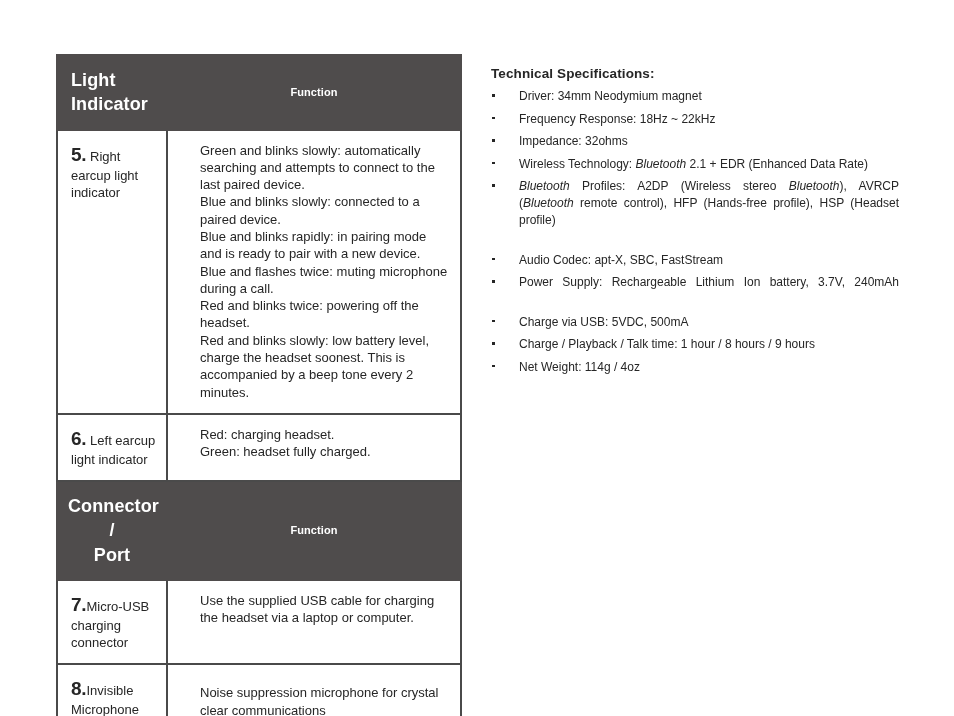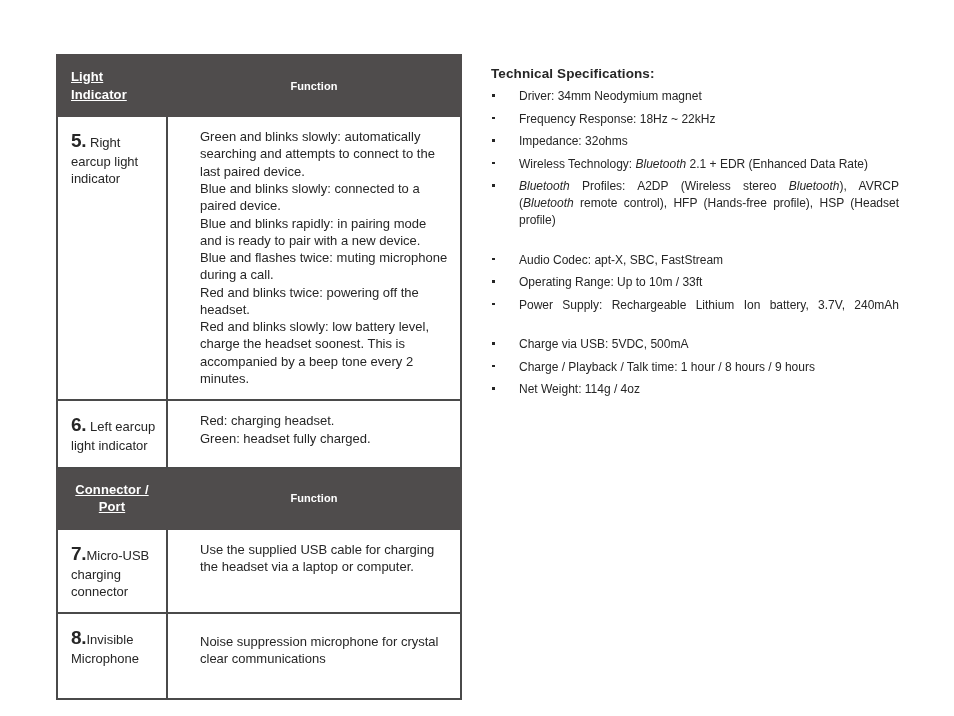--- a/index.html
+++ b/index.html
@@ -37,26 +37,25 @@
   .col-right { width: 294px; }
 
   
   tr.band td {
     background: #4f4c4c;
     border-color: #4f4c4c;
     color: #ffffff;
     vertical-align: middle;
   }
   .band-label {
-    font-size: 13px;
+    font-size: 18px;
     font-weight: bold;
     line-height: 1.35;
     padding: 12px 10px 12px 13px;
     letter-spacing: 0.1px;
-    text-decoration: underline;
   }
   .band-label.center {
     text-align: center;
     padding-left: 10px;
   }
   .band-func {
     font-size: 11px;
     font-weight: bold;
     text-align: center;
     padding: 12px 8px;
@@ -234,21 +233,21 @@
   <ul class="spec-list">
     <li><span class="bullet"></span><span class="li-text">Driver: 34mm Neodymium magnet</span></li>
     <li><span class="bullet"></span><span class="li-text">Frequency Response: 18Hz ~ 22kHz</span></li>
     <li><span class="bullet"></span><span class="li-text">Impedance: 32ohms</span></li>
     <li><span class="bullet"></span><span class="li-text">Wireless Technology: <span class="it">Bluetooth</span> 2.1 + EDR (Enhanced Data Rate)</span></li>
     <li class="justify">
         <span class="bullet"></span>
         <span class="li-text"><span class="it">Bluetooth</span> Profiles: A2DP (Wireless stereo <span class="it">Bluetooth</span>), AVRCP (<span class="it">Bluetooth</span> remote control), HFP (Hands-free profile), HSP (Headset profile)</span>
       </li>
     <li><span class="bullet"></span><span class="li-text">Audio Codec: apt-X, SBC, FastStream</span></li>
-    <li><span class="bullet"></span><span class="li-text">Operating Range: Up to 10m / 33ft</span></li>
+    <li><span class="bullet"></span></li>
     <li class="justify">
         <span class="bullet"></span>
         <span class="li-text">Power Supply: Rechargeable Lithium Ion battery, 3.7V, 240mAh</span>
       </li>
     <li><span class="bullet"></span><span class="li-text">Charge via USB: 5VDC, 500mA</span></li>
     <li><span class="bullet"></span><span class="li-text">Charge / Playback / Talk time: 1 hour / 8 hours / 9 hours</span></li>
     <li><span class="bullet"></span><span class="li-text">Net Weight: 114g / 4oz</span></li>
   </ul>
 </div>
 

